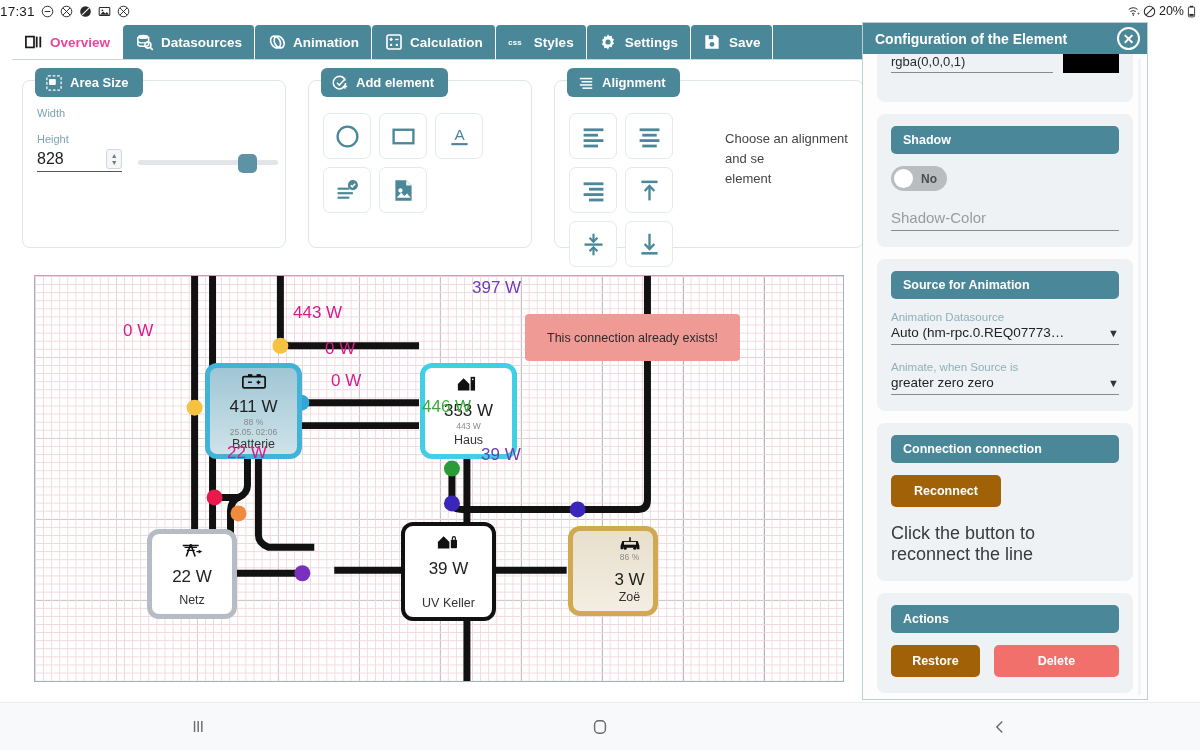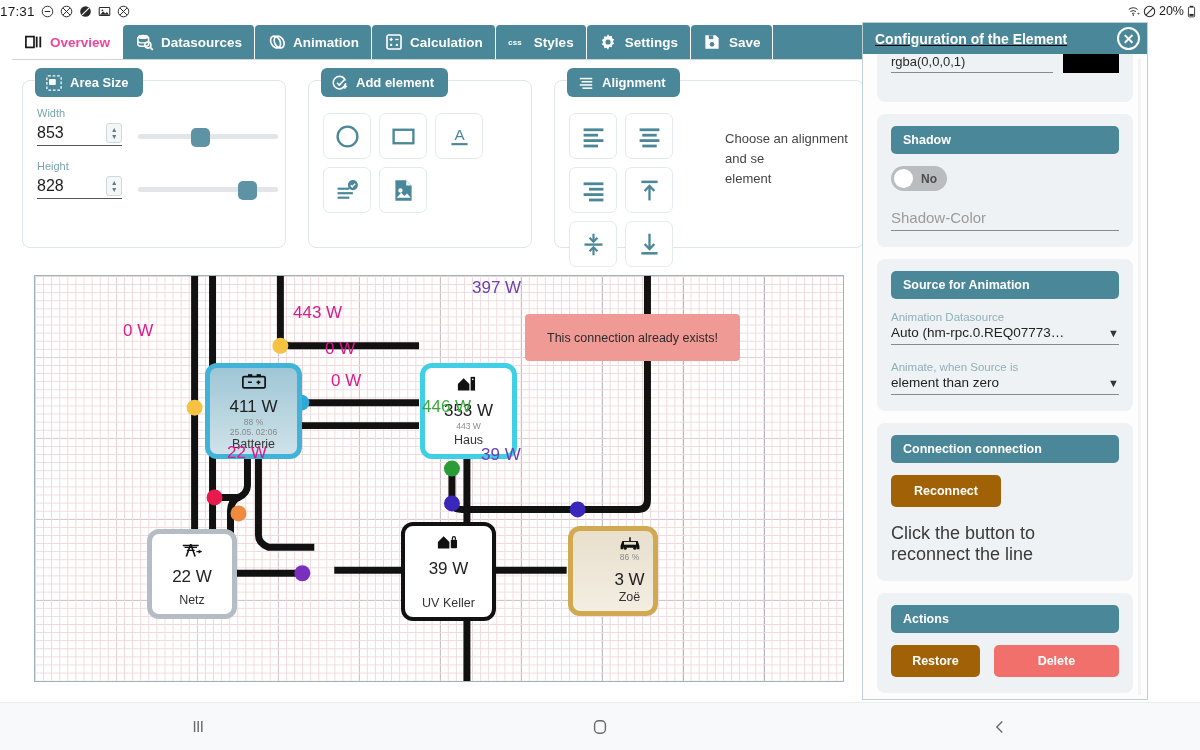--- a/index.html
+++ b/index.html
@@ -163,21 +163,21 @@
   .toast {
     position: absolute; left: 490px; top: 38px; width: 215px; height: 47px;
     background: #f09a96; border-radius: 4px;
     display: flex; align-items: center; justify-content: center;
     font-size: 12.5px; color: #2b2b2b;
   }
 
   
   .cfg {
     position: absolute; left: 862px; top: 22px; width: 286px; height: 678px;
-    background: #ffffff; border: 1px solid #bcd0d5; text-decoration: underline;
+    background: #ffffff; border: 1px solid #bcd0d5;
   }
   .cfg-head {
     position: relative; height: 31px; background: #4a8798; color: #fff;
     display: flex; align-items: center; padding: 0 12px;
     font-size: 14px; font-weight: bold;
   }
   .cfg-close {
     position: absolute; right: 7px; top: 4px; width: 23px; height: 23px;
     border: 2px solid #fff; border-radius: 50%;
     display: flex; align-items: center; justify-content: center;
@@ -405,30 +405,20 @@
             <svg viewBox="0 0 18 18" width="16" height="16">
                 <rect x="1" y="1" width="16" height="16" rx="1.5" fill="none" stroke="#fff" stroke-width="1.4" stroke-dasharray="3 2"></rect>
                 <rect x="3.4" y="4.6" width="7.6" height="6.6" rx="1" fill="#fff"></rect>
               </svg>
           </span>
           <span>Area Size</span>
         </div>
 
         <div>
           <div class="field-label">Width</div>
-          <div class="field-row">
-            <div class="num-wrap">
-              <span class="num-val">853</span>
-              <span class="spinner">▲<br>▼</span>
-            </div>
-            <div class="slider">
-              <div class="slider-track"></div>
-              <div class="slider-thumb" style="left:53px"></div>
-            </div>
-          </div>
         </div>
 
         <div style="margin-top:14px">
           <div class="field-label">Height</div>
           <div class="field-row">
             <div class="num-wrap">
               <span class="num-val">828</span>
               <span class="spinner">▲<br>▼</span>
             </div>
             <div class="slider">
@@ -721,21 +711,21 @@
           <div class="f-label">Animation Datasource</div>
           <div class="f-select">
             <span>Auto (hm-rpc.0.REQ07773…</span>
             <span class="caret">▼</span>
           </div>
         </div>
 
         <div class="f-group" style="margin-bottom:0">
           <div class="f-label">Animate, when Source is</div>
           <div class="f-select">
-            <span>element than zero</span>
+            <span>greater zero zero</span>
             <span class="caret">▼</span>
           </div>
         </div>
       </div>
 
       <div class="sec">
         <div class="sec-title">Connection connection</div>
         <button class="btn btn-teal">Reconnect</button>
         <div class="hint">Click the button to reconnect the line</div>
       </div>

